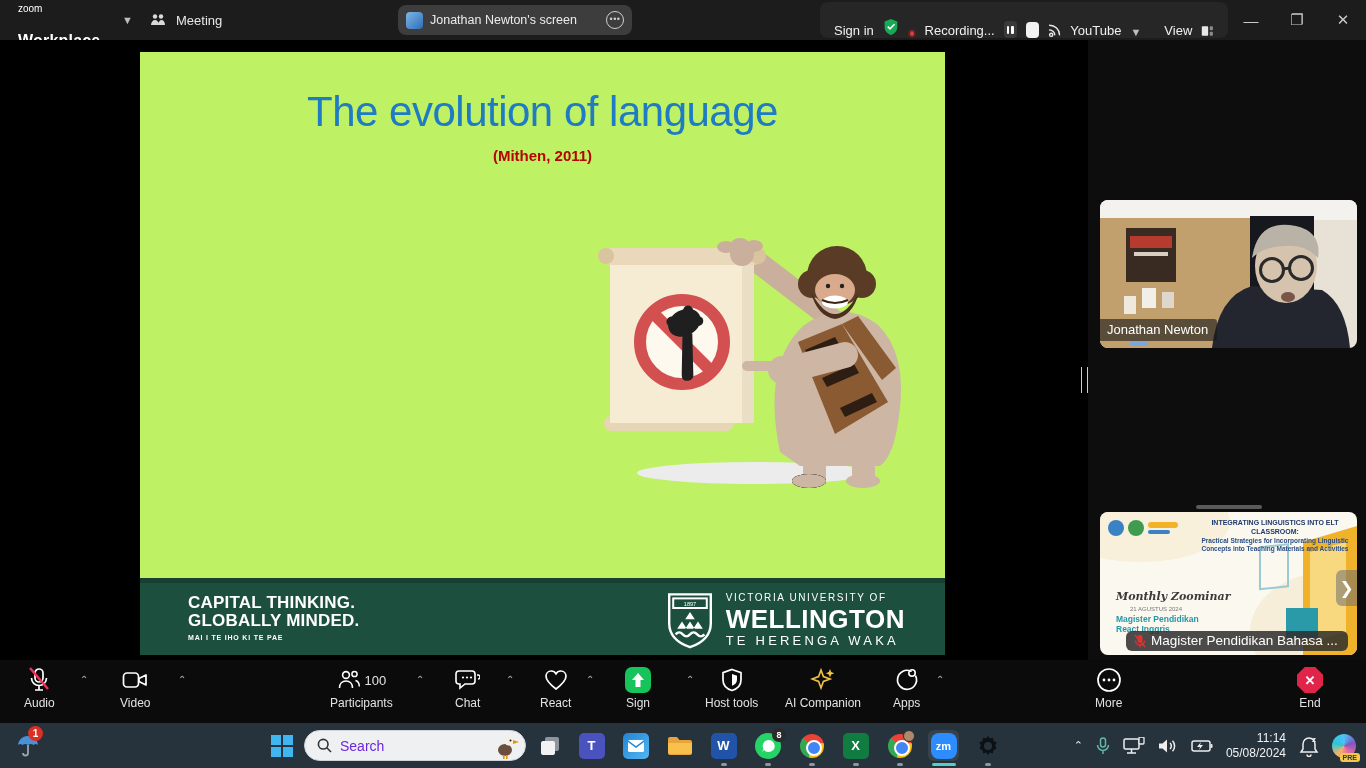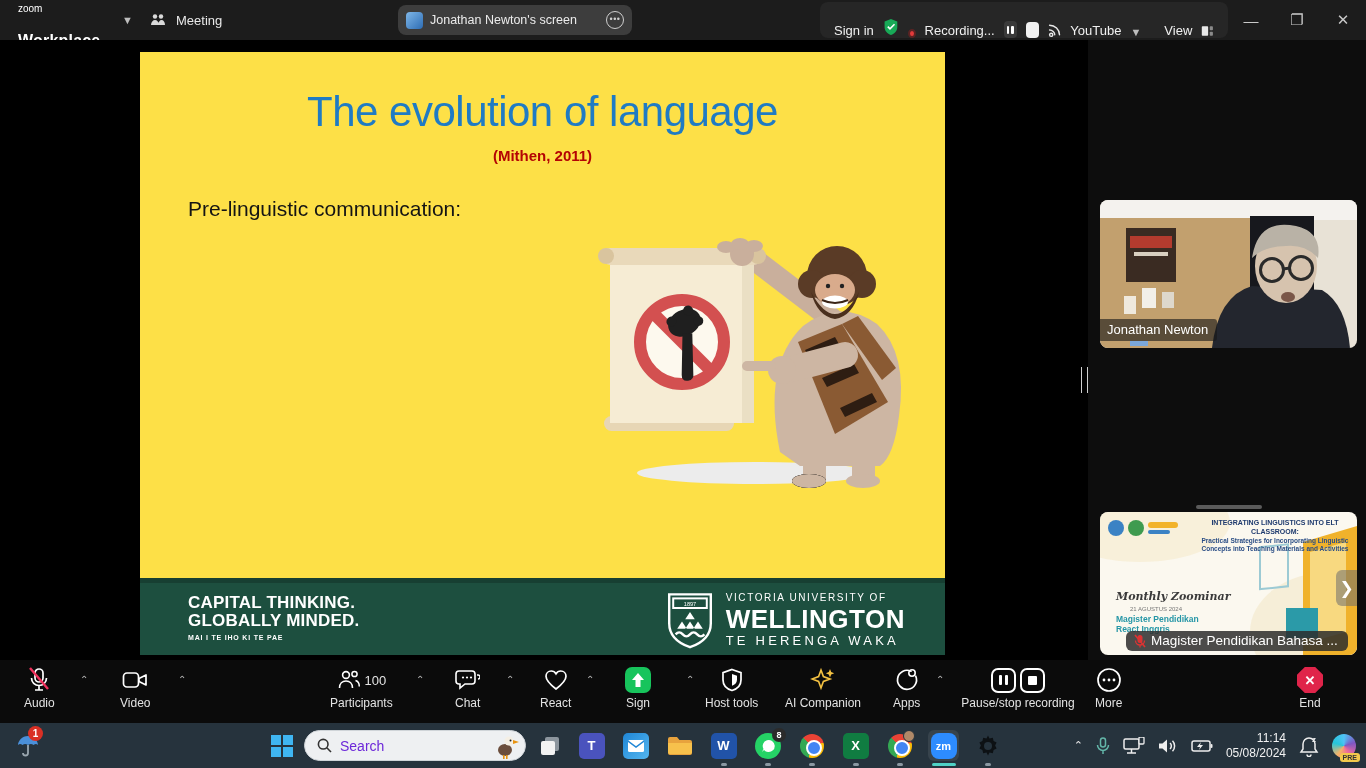--- a/index.html
+++ b/index.html
@@ -22,21 +22,21 @@
   #tb-right-panel .lbl { color:#f0f0f0; font-size:13px; white-space:nowrap;}
   .rec-dot { width:9px; height:9px; border-radius:50%; background:#e23b3b; border:2.5px solid #5a2323;}
   .rec-btn { width:17px; height:17px; border-radius:4px; background:#3a3a3a; display:flex; align-items:center; justify-content:center; gap:2px;}
   .rec-btn .bar { width:2.5px; height:8px; background:#fff; border-radius:1px;}
   .rec-stop { width:16px; height:16px; border-radius:4px; background:#f2f2f2;}
   .win-ctl { position:absolute; top:0; width:46px; height:40px; color:#c9c9c9; font-size:15px; display:flex; align-items:center; justify-content:center;}
   
   #stage { position:absolute; left:0; top:40px; width:1366px; height:620px; background:#000;}
   #panel-bg { position:absolute; left:1088px; top:0; width:278px; height:620px; background:#0d0d0d;}
   
-  #slide { position:absolute; left:140px; top:12px; width:805px; height:603px; background:#fde047;}
+  #slide { position:absolute; left:140px; top:12px; width:805px; height:603px; background:#bef264;}
   #slide-title { position:absolute; left:0; top:36px; width:100%; text-align:center; color:#1f7bc4; font-size:42px; font-weight:300; letter-spacing:-.5px;}
   #slide-cite { position:absolute; left:0; top:95px; width:100%; text-align:center; color:#b40404; font-size:15px; font-weight:600;}
   #slide-body { position:absolute; left:48px; top:145px; color:#141414; font-size:21px;}
   #caveman { position:absolute; right:25px; top:168px;}
   #green-banner { position:absolute; left:0; bottom:0; width:100%; height:77px; background:#1d4f3f; border-top:5px solid #173f32;}
   #banner-tag { position:absolute; left:48px; top:11px; color:#fff; line-height:1.05;}
   #banner-tag .t { font-size:17px; font-weight:bold; letter-spacing:.2px;}
   #banner-tag .s { font-size:7px; font-weight:bold; letter-spacing:.8px; margin-top:4px;}
   #banner-uni { position:absolute; right:40px; top:8px; display:flex; align-items:center; gap:12px;}
   #banner-uni .txt { color:#fff; line-height:1;}
@@ -136,21 +136,20 @@
   <div class="win-ctl" style="left:1274px">❐</div>
   <div class="win-ctl" style="left:1320px">✕</div>
 </div>
 
 <div id="stage">
   <div id="panel-bg"></div>
 
   <div id="slide">
     <div id="slide-title">The evolution of language</div>
     <div id="slide-cite">(Mithen, 2011)</div>
-    <div id="slide-body">Pre-linguistic communication:</div>
 
     <svg id="caveman" width="330" height="270" viewBox="0 0 330 270">
       <ellipse cx="165" cy="253" rx="118" ry="11" fill="#ececec"></ellipse>
 
       <path d="M250,105 L165,40" stroke="#c9af9c" stroke-width="22" stroke-linecap="round"></path>
       <path d="M190,232 Q172,145 213,106 Q250,78 287,104 Q318,133 309,196 Q304,236 290,246 L210,246 Z" fill="#cdb6a3"></path>
       <rect x="213" y="238" width="23" height="22" fill="#cdb6a3"></rect>
       <rect x="262" y="238" width="23" height="22" fill="#cdb6a3"></rect>
       <ellipse cx="219" cy="261" rx="17" ry="7" fill="#c3a globe"></ellipse>
       <ellipse cx="219" cy="261" rx="17" ry="7" fill="#c3a globe"></ellipse>
@@ -390,32 +389,20 @@
         <svg width="24" height="24" viewBox="0 0 24 24">
           <path d="M16,3.2 a9.5,9.5 0 1 0 4.8,5" stroke="#fff" stroke-width="1.7" fill="none" stroke-linecap="round"></path>
           <circle cx="17" cy="5" r="3.2" stroke="#fff" stroke-width="1.6" fill="none"></circle>
           <path d="M7,14 q5,4 10,0" stroke="#fff" stroke-width="0" fill="none"></path>
         </svg>
       </span>
     <span>Apps</span>
   </div>
   <span class="up" style="left:936px">⌃</span>
 
-  <div class="ctl" style="left:948px; width:140px">
-    <span class="ic">
-      <span class="rec2">
-          <span class="bar"></span>
-          <span class="bar"></span>
-        </span>
-      <span class="rec2">
-          <span class="sq"></span>
-        </span>
-    </span>
-    <span>Pause/stop recording</span>
-  </div>
 
   <div class="ctl" style="left:1095px">
     <span class="ic">
         <svg width="26" height="26" viewBox="0 0 26 26">
           <circle cx="13" cy="13" r="11" stroke="#fff" stroke-width="1.7" fill="none"></circle>
           <circle cx="8" cy="13" r="1.4" fill="#fff"></circle>
           <circle cx="13" cy="13" r="1.4" fill="#fff"></circle>
           <circle cx="18" cy="13" r="1.4" fill="#fff"></circle>
         </svg>
       </span>

